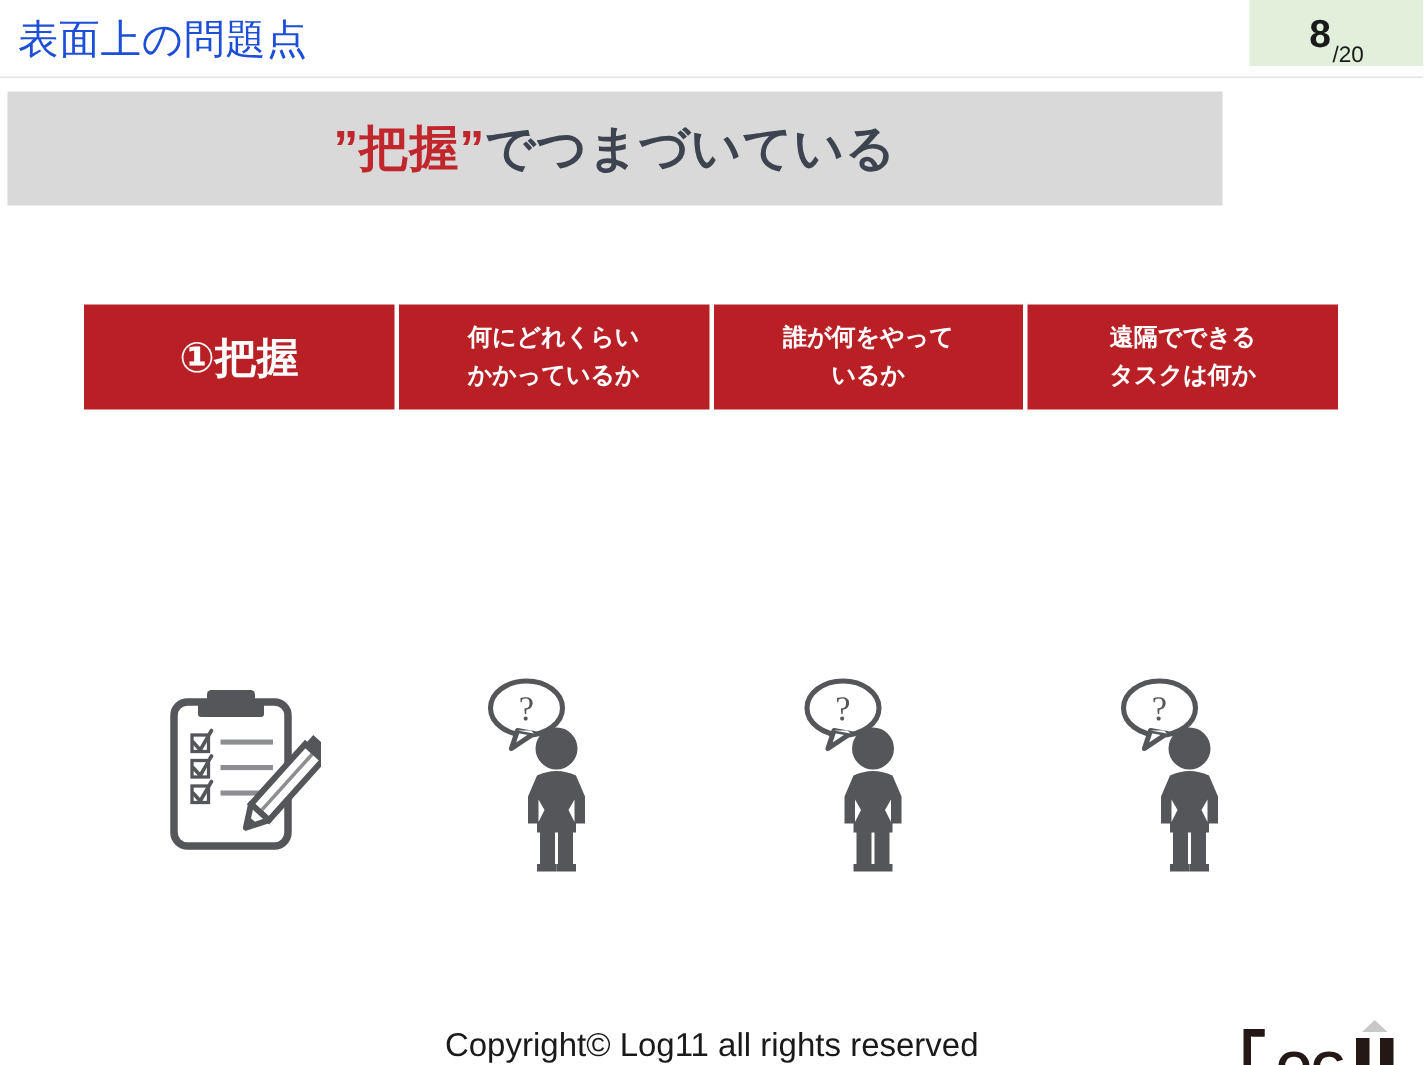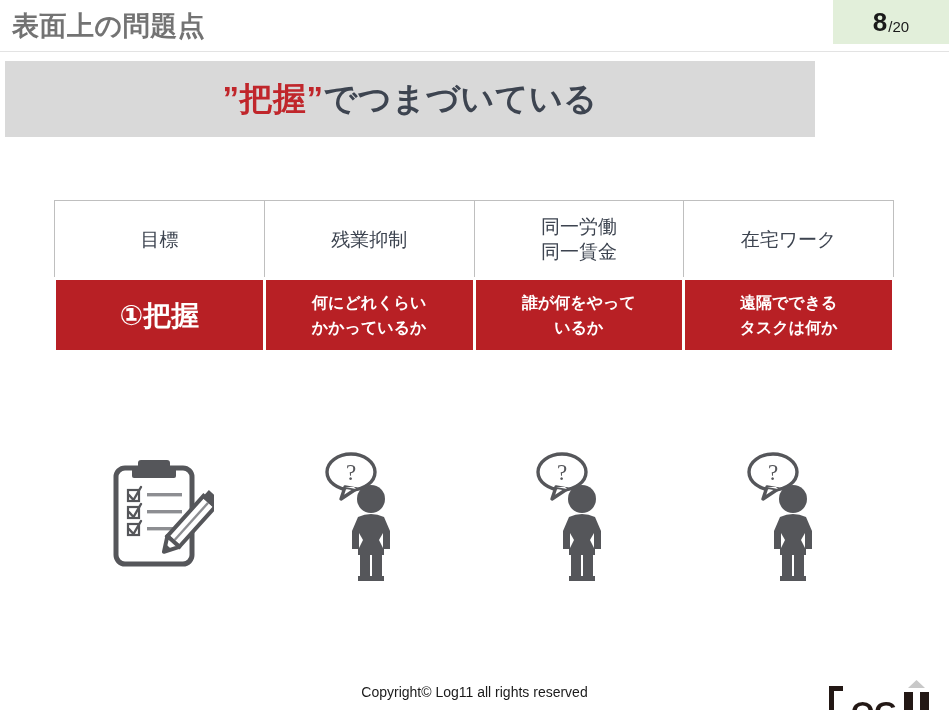--- a/index.html
+++ b/index.html
@@ -22,24 +22,23 @@
     left: 0; top: 0;
     width: 949px;
     height: 52px;
   }
   .slide-title {
     position: absolute;
     left: 12px;
     top: 8px;
     font-size: 27px;
     line-height: 36px;
-    color: #737373;
+    color: #1d4ed8;
     letter-spacing: 0.5px;
     white-space: nowrap;
-    font-weight: bold;
   }
   .header-rule {
     position: absolute;
     left: 0;
     top: 51px;
     width: 949px;
     height: 1px;
     background: #e3e3e3;
   }
   .page-badge {
@@ -56,21 +55,20 @@
   }
   .page-badge .page-current {
     font-size: 26px;
     font-weight: bold;
     line-height: 26px;
   }
   .page-badge .page-total {
     font-size: 15px;
     line-height: 15px;
     align-self: flex-end;
-    margin-bottom: 10px;
     margin-left: 1px;
   }
 
   
   .subtitle-banner {
     position: absolute;
     left: 5px;
     top: 61px;
     width: 810px;
     height: 76px;
@@ -146,21 +144,21 @@
   .icon-slot.s3 { left: 422px; }
   .icon-slot.s4 { left: 633px; }
 
   
   .footer-copy {
     position: absolute;
     left: 0;
     top: 684px;
     width: 949px;
     text-align: center;
-    font-size: 14px;
+    font-size: 22px;
     color: #1a1a1a;
   }
   .brand-logo {
     position: absolute;
     right: 12px;
     top: 680px;
     width: 112px;
     height: 48px;
   }
 </style>
@@ -177,33 +175,20 @@
 </div>
 
 <div class="subtitle-banner">
   <div class="subtitle-text">
     <span class="hl">”</span><span class="hl">把握</span><span class="hl">”</span><span>でつまづいている</span>
   </div>
 </div>
 
 <table class="matrix-table">
   <tbody>
-    <tr class="row-goal">
-      <td class="cell-label">目標</td>
-      <td>
-        <div>残業抑制</div>
-      </td>
-      <td class="cell-2line">
-        <div>同一労働</div>
-        <div>同一賃金</div>
-      </td>
-      <td>
-        <div>在宅ワーク</div>
-      </td>
-    </tr>
 
 
     <tr class="row-grasp">
       <td class="cell-label">①把握</td>
       <td class="cell-2line">
         <div>何にどれくらい</div>
         <div>かかっているか</div>
       </td>
       <td class="cell-2line">
         <div>誰が何をやって</div>

